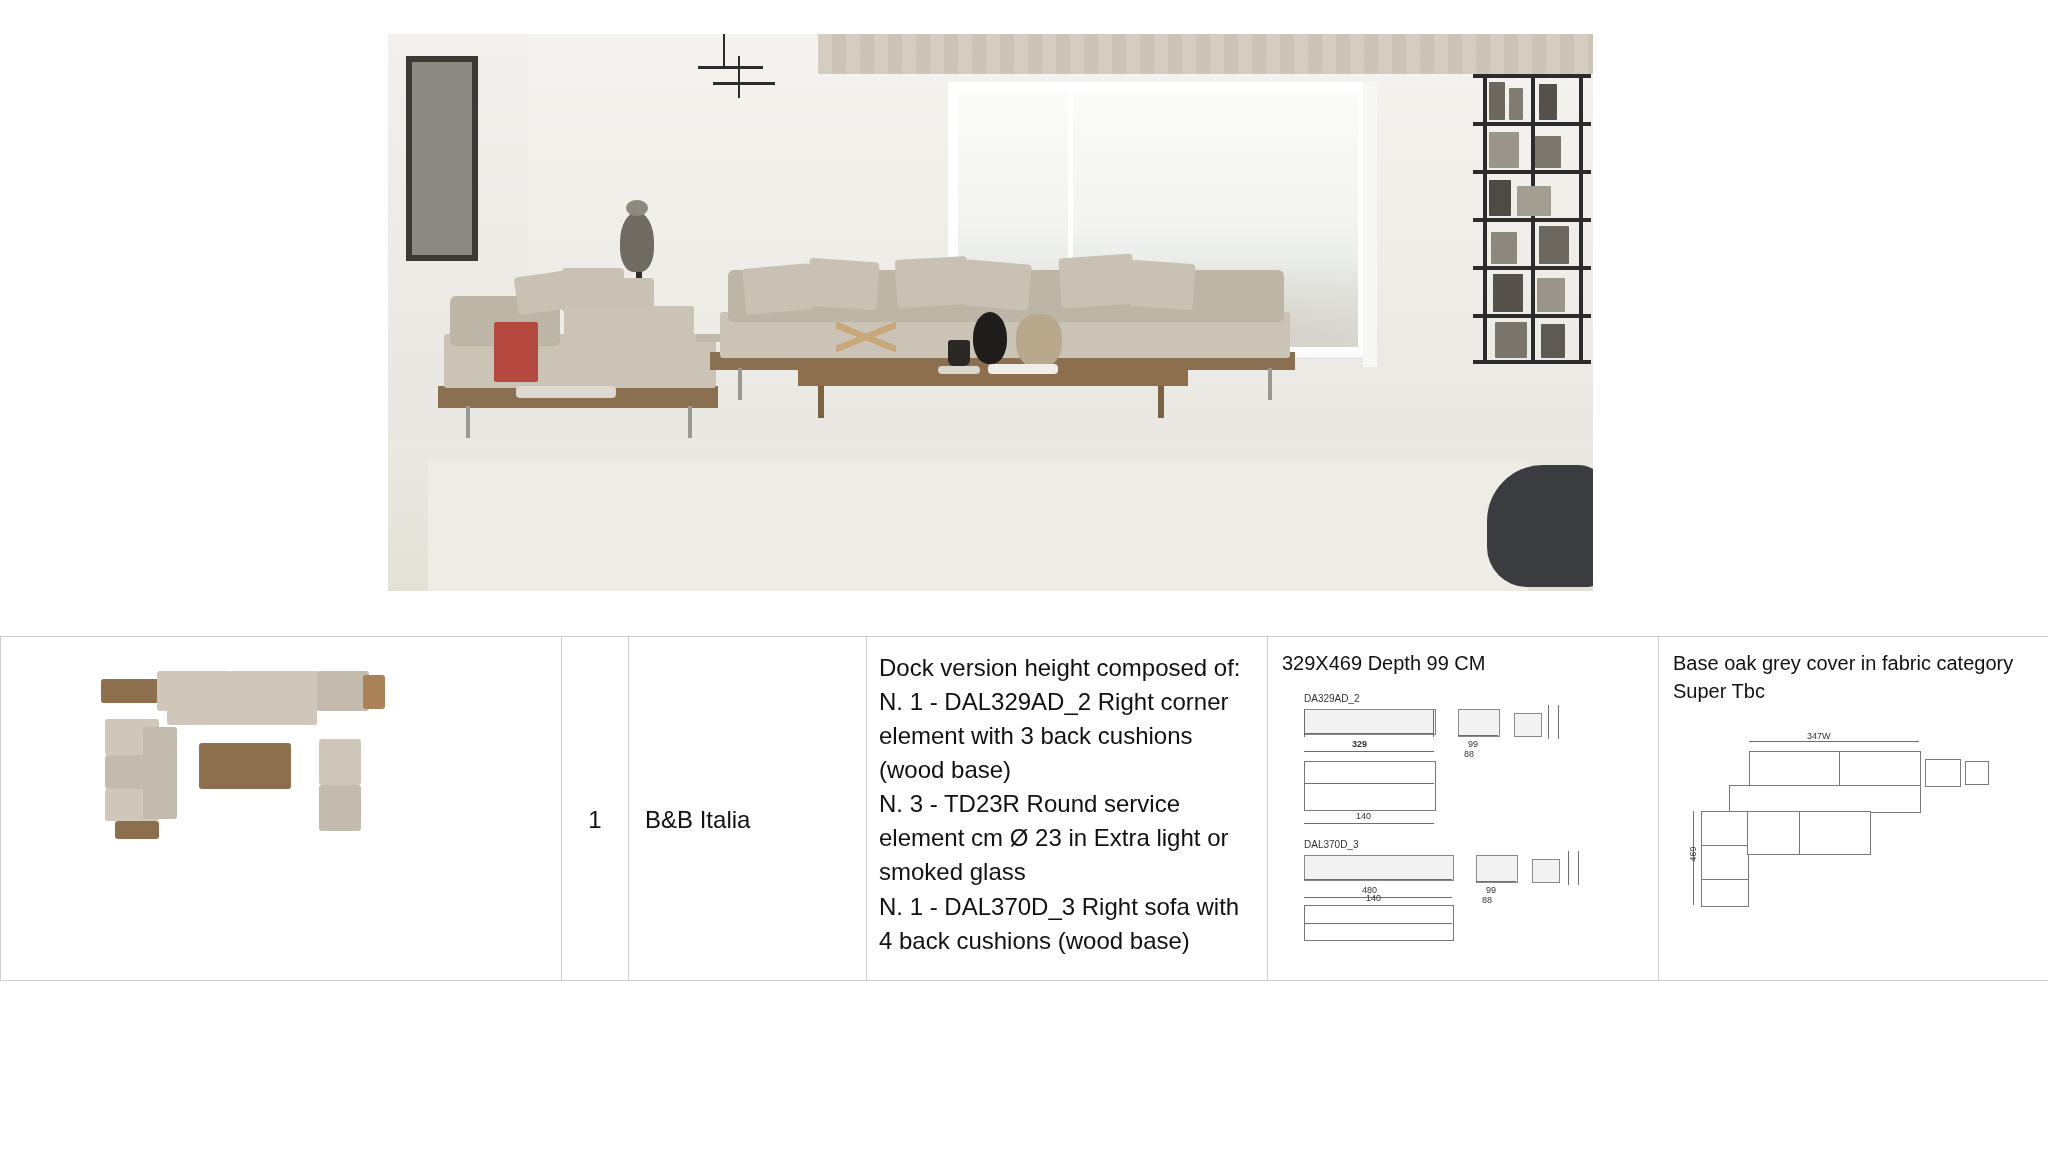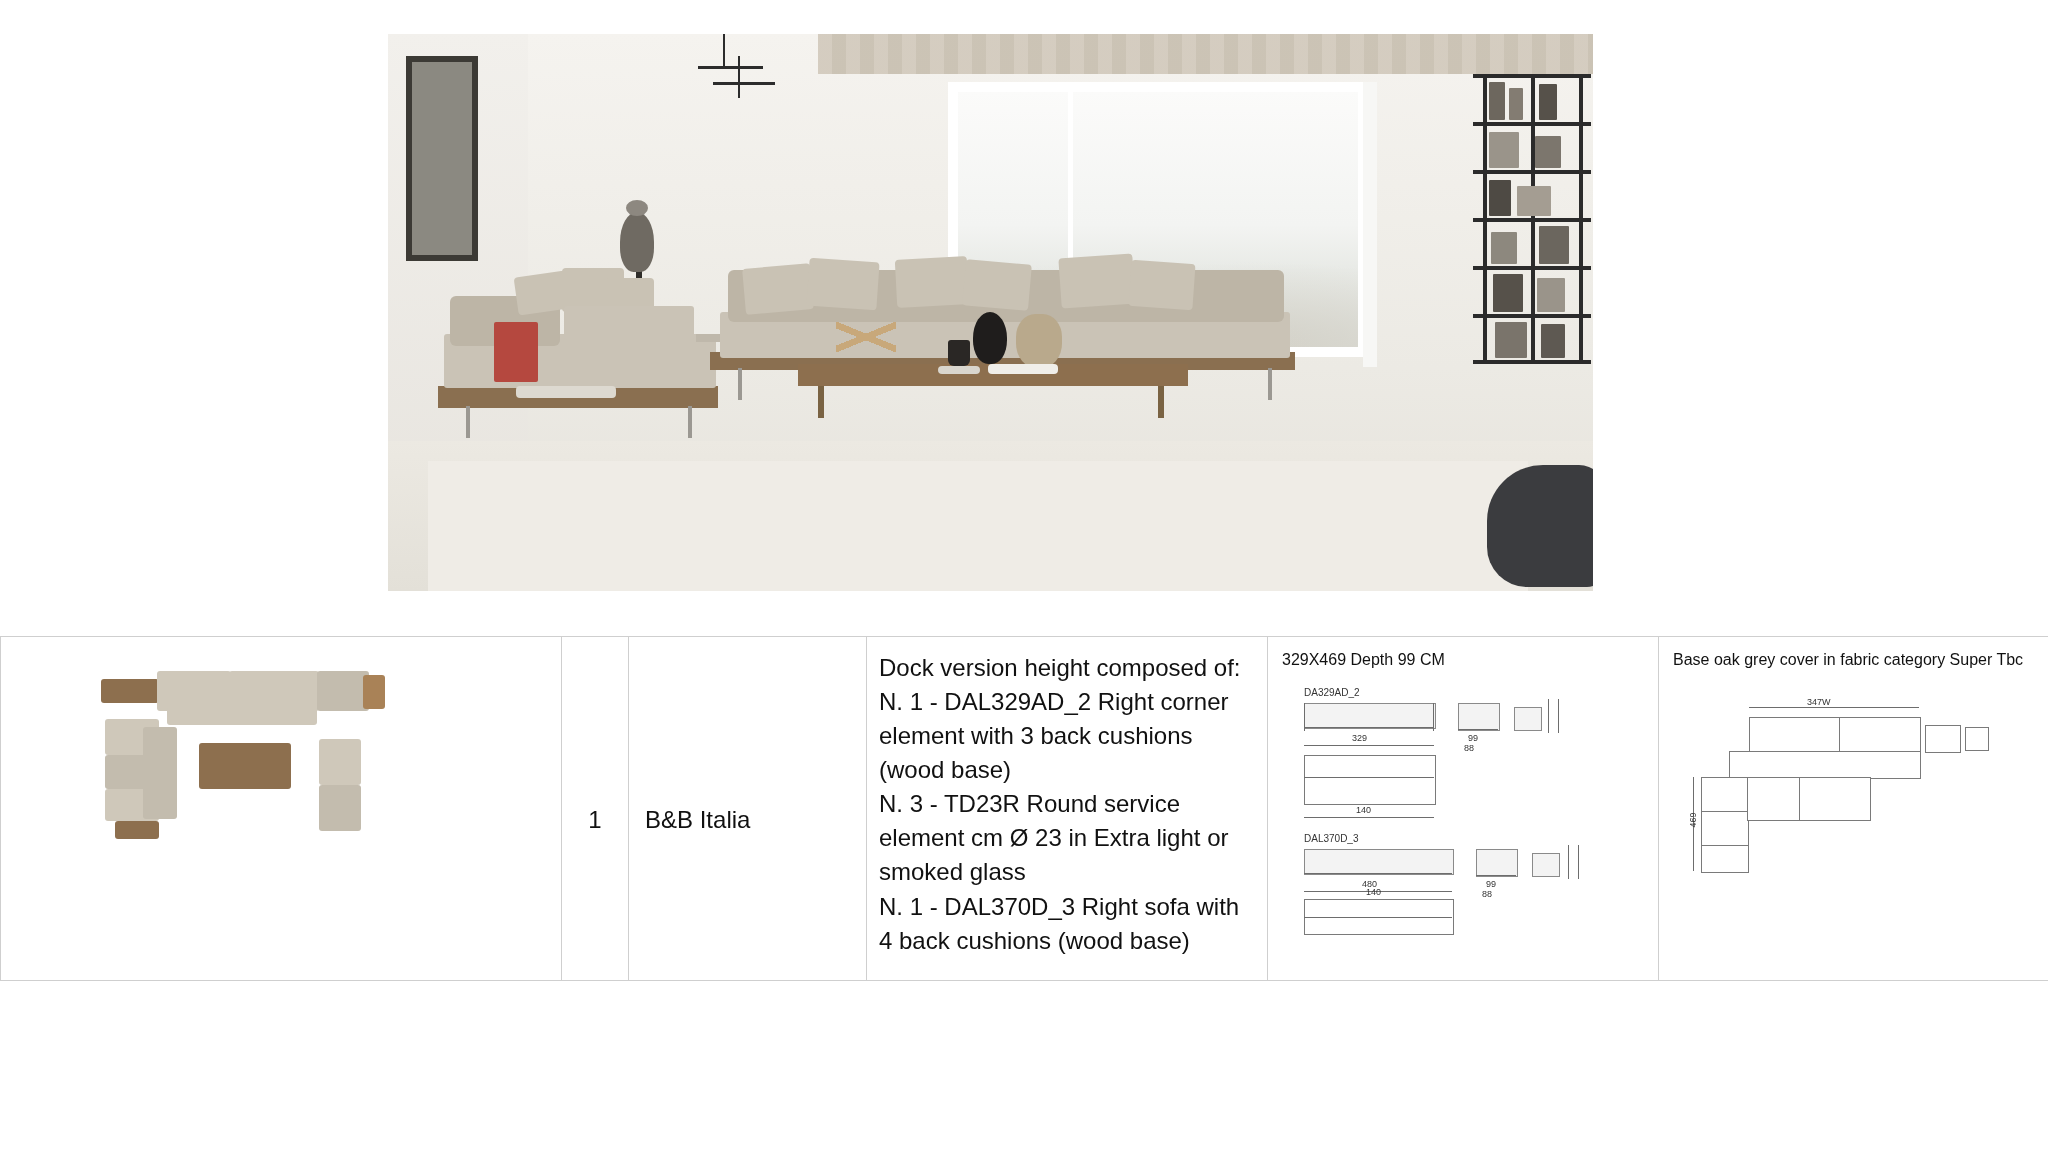--- a/index.html
+++ b/index.html
@@ -193,21 +193,21 @@
   .qty-text { text-align:center; }
   .brand-text { padding-left: 16px; }
 
   .desc-text {
     font-size: 24px;
     line-height: 1.42;
     padding: 14px 14px 22px 12px;
     white-space: pre-line;
   }
   .dim-title, .fin-title {
-    font-size: 16px;
+    font-size: 20px;
     line-height: 1.4;
     padding: 12px 12px 6px 14px;
   }
 
   
   .thumb {
     position: relative;
     width: 320px;
     height: 215px;
     margin: 20px auto 18px 100px;
@@ -378,21 +378,21 @@
       <div class="dim-title">329X469 Depth 99 CM</div>
 
       <div class="draw">
 
         <div class="dlabel" style="left:18px;top:6px;font-size:10px;">DA329AD_2</div>
 
         <div class="dfill" style="left:18px;top:22px;width:130px;height:24px;"></div>
         <div class="dl" style="left:18px;top:46px;width:130px;height:1px;"></div>
         <div class="dl" style="left:18px;top:22px;width:1px;height:28px;"></div>
         <div class="dl" style="left:147px;top:22px;width:1px;height:28px;"></div>
-        <div class="dlabel" style="left:66px;top:52px;">329</div>
+        <div class="dlabel" style="left:66px;top:52px;font-weight:bold;">329</div>
         <div class="dl" style="left:18px;top:64px;width:130px;height:1px;"></div>
 
         <div class="dbox" style="left:18px;top:74px;width:130px;height:48px;"></div>
         <div class="dl" style="left:18px;top:96px;width:130px;height:1px;"></div>
         <div class="dlabel" style="left:70px;top:124px;">140</div>
         <div class="dl" style="left:18px;top:136px;width:130px;height:1px;"></div>
 
         <div class="dfill" style="left:172px;top:22px;width:40px;height:26px;"></div>
         <div class="dl" style="left:172px;top:48px;width:40px;height:1px;"></div>
         <div class="dlabel" style="left:182px;top:52px;">99</div>

